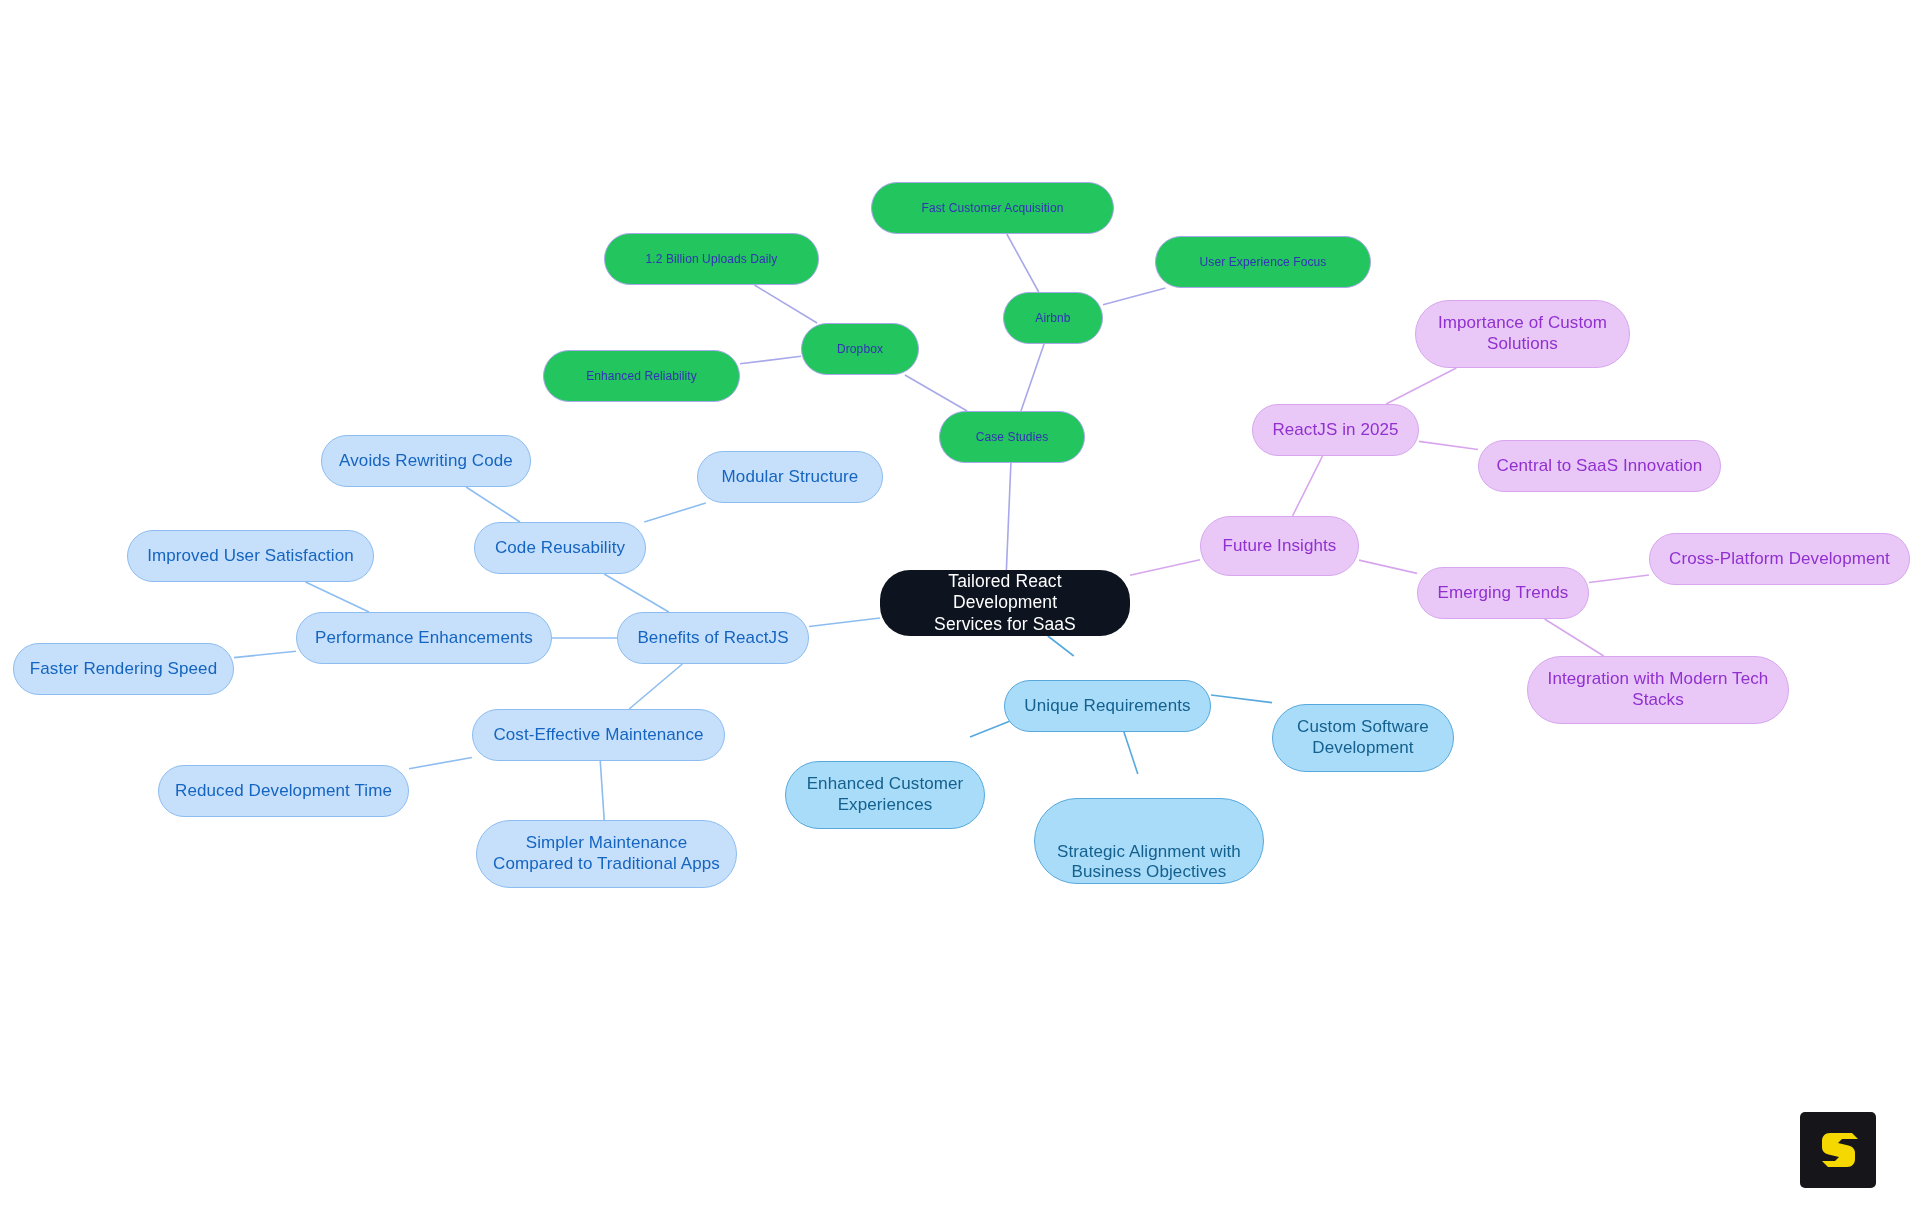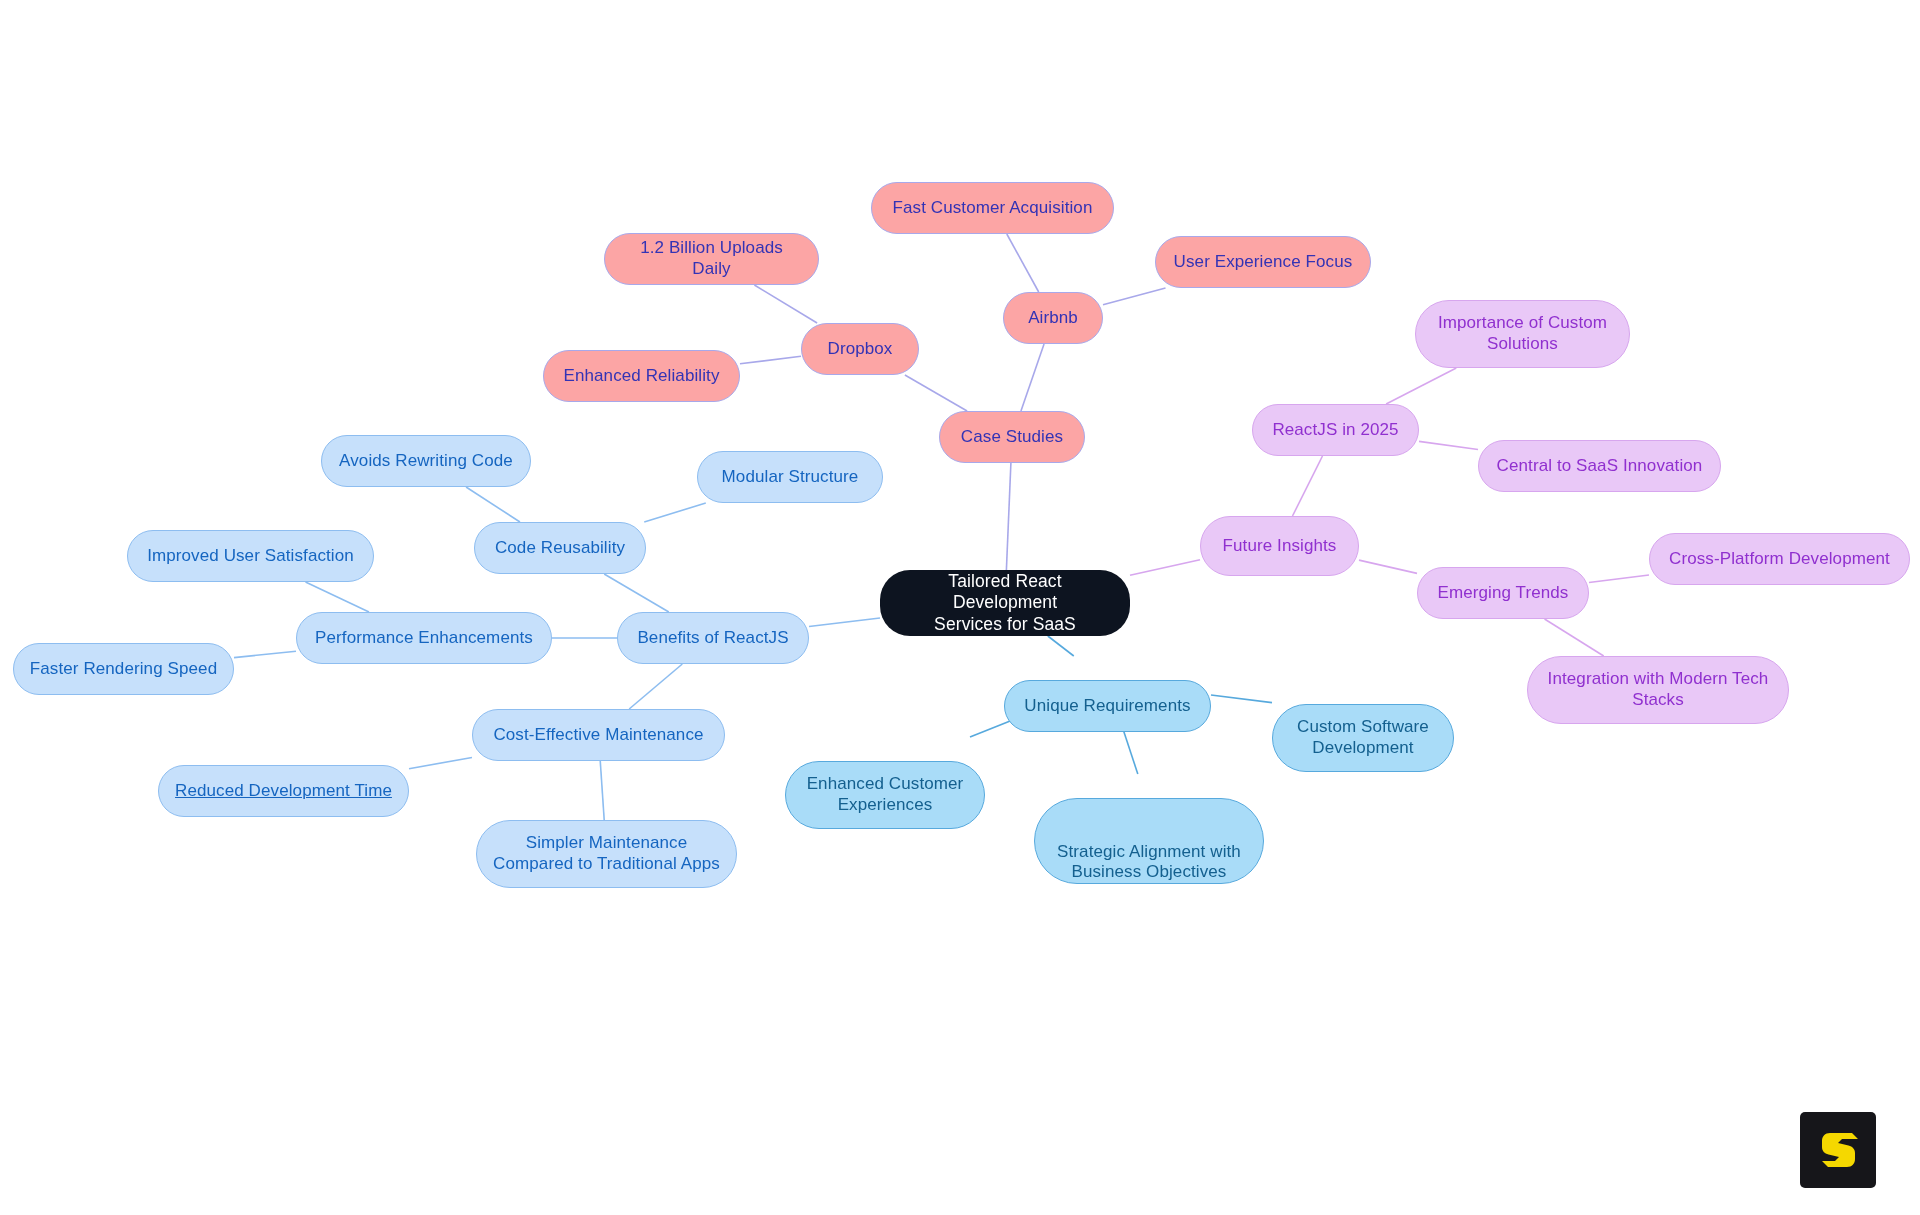--- a/index.html
+++ b/index.html
@@ -58,24 +58,24 @@
     font-size: 17px;
   }
   .node.sky {
     background: #a9dcf8;
     border-color: #57a9dd;
     color: #14608f;
     font-size: 17px;
     margin-top: 24px;
   }
   .node.lav {
-    background: #fca5a5;
+    background: #22c55e;
     border-color: #a8a8ea;
     color: #3333b5;
-    font-size: 17px;
+    font-size: 12px;
   }
   .node.pink {
     background: #e9c8f7;
     border-color: #d7a6ee;
     color: #9030cf;
     font-size: 17px;
     justify-content: center;
   }
   #logo {
     position: absolute;
@@ -127,21 +127,21 @@
       <div class="node root" style="left: 880px; top: 570px; width: 250px; height: 66px;"><span>Tailored React Development
 Services for SaaS</span></div>
       <div class="node blue" style="left: 617px; top: 612px; width: 192px; height: 52px;"><span>Benefits of ReactJS</span></div>
       <div class="node blue" style="left: 474px; top: 522px; width: 172px; height: 52px;"><span>Code Reusability</span></div>
       <div class="node blue" style="left: 321px; top: 435px; width: 210px; height: 52px;"><span>Avoids Rewriting Code</span></div>
       <div class="node blue" style="left: 697px; top: 451px; width: 186px; height: 52px;"><span>Modular Structure</span></div>
       <div class="node blue" style="left: 296px; top: 612px; width: 256px; height: 52px;"><span>Performance Enhancements</span></div>
       <div class="node blue" style="left: 127px; top: 530px; width: 247px; height: 52px;"><span>Improved User Satisfaction</span></div>
       <div class="node blue" style="left: 13px; top: 643px; width: 221px; height: 52px;"><span>Faster Rendering Speed</span></div>
       <div class="node blue" style="left: 472px; top: 709px; width: 253px; height: 52px;"><span>Cost-Effective Maintenance</span></div>
-      <div class="node blue" style="left: 158px; top: 765px; width: 251px; height: 52px; text-decoration: underline;"><span>Reduced Development Time</span></div>
+      <div class="node blue" style="left: 158px; top: 765px; width: 251px; height: 52px;"><span>Reduced Development Time</span></div>
       <div class="node blue" style="left: 476px; top: 820px; width: 261px; height: 68px;"><span>Simpler Maintenance
 Compared to Traditional Apps</span></div>
       <div class="node lav" style="left: 939px; top: 411px; width: 146px; height: 52px;"><span>Case Studies</span></div>
       <div class="node lav" style="left: 801px; top: 323px; width: 118px; height: 52px;"><span>Dropbox</span></div>
       <div class="node lav" style="left: 604px; top: 233px; width: 215px; height: 52px;"><span>1.2 Billion Uploads Daily</span></div>
       <div class="node lav" style="left: 543px; top: 350px; width: 197px; height: 52px;"><span>Enhanced Reliability</span></div>
       <div class="node lav" style="left: 1003px; top: 292px; width: 100px; height: 52px;"><span>Airbnb</span></div>
       <div class="node lav" style="left: 871px; top: 182px; width: 243px; height: 52px;"><span>Fast Customer Acquisition</span></div>
       <div class="node lav" style="left: 1155px; top: 236px; width: 216px; height: 52px;"><span>User Experience Focus</span></div>
       <div class="node sky" style="left: 1004px; top: 656px; width: 207px; height: 52px;"><span>Unique Requirements</span></div>

